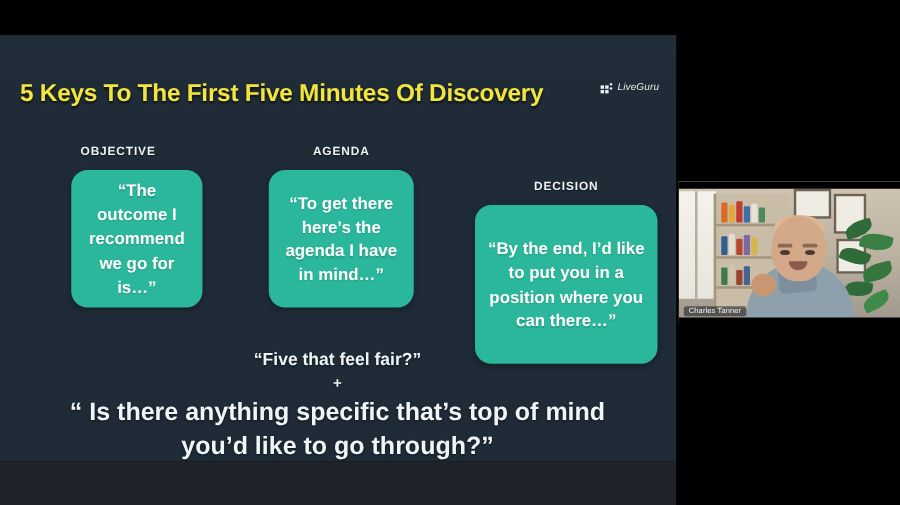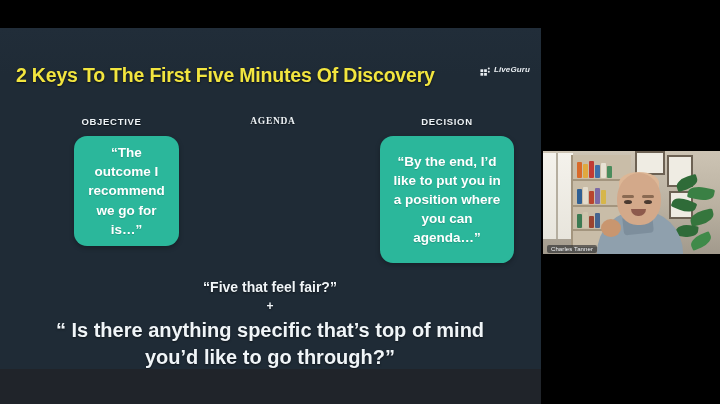--- a/index.html
+++ b/index.html
@@ -72,21 +72,21 @@
     align-items: center;
     gap: 3px;
   }
   #brand .mark {
     display: block;
     width: 11px;
     height: 11px;
   }
   #brand .name {
     font-size: 8px;
-    font-weight: bold;
+    font-weight: normal;
     font-style: italic;
     color: #e9eef2;
     letter-spacing: .1px;
   }
 
   
   .col {
     position: absolute;
     top: 88px;
   }
@@ -109,27 +109,27 @@
     text-align: center;
     display: flex;
     align-items: center;
     justify-content: center;
     padding: 12px 10px;
     box-sizing: border-box;
     box-shadow: 0 2px 5px rgba(0,0,0,.28);
     text-shadow: 0 1px 1px rgba(0,0,0,.16);
   }
 
-  #col-objective { left: 44px; width: 135px; }
+  #col-objective { left: 27px; width: 135px; }
   #col-objective .card { height: 110px; margin-left: 30px; }
 
-  #col-agenda { left: 215px; width: 116px; font-family: Liberation Serif, serif; }
+  #col-agenda { left: 215px; width: 116px; }
   #col-agenda .card { height: 110px; }
 
-  #col-decision { left: 380px; width: 134px; }
+  #col-decision { left: 380px; width: 146px; margin-top: 28px; }
   #col-decision .card { height: 127px; }
 
   
   #questions {
     position: absolute;
     left: 40px;
     top: 250px;
     width: 460px;
     text-align: center;
     color: #f0f5f8;
@@ -242,21 +242,21 @@
     position: absolute; left: 0; width: 100%; height: 6px; background: #000;
   }
 </style>
 </head>
 <body>
 
 <div id="stage">
 
   <div id="share-region">
 
-    <div id="slide-title">2 Keys To The First Five Minutes Of Discovery</div>
+    <div id="slide-title">5 Keys To The First Five Minutes Of Discovery</div>
 
     <div id="brand">
       <span class="mark">
         <svg viewBox="0 0 12 12" width="11" height="11" aria-hidden="true">
           <rect x="0.5" y="2.5" width="3" height="3" fill="#e9eef2"></rect>
           <rect x="4.5" y="2.5" width="3" height="3" fill="#e9eef2"></rect>
           <rect x="0.5" y="6.5" width="3" height="3" fill="#e9eef2"></rect>
           <rect x="4.5" y="6.5" width="3" height="3" fill="#e9eef2"></rect>
           <circle cx="9.6" cy="1.6" r="1.1" fill="#e9eef2"></circle>
           <circle cx="9.6" cy="5.2" r="1.1" fill="#e9eef2"></circle>
@@ -265,25 +265,26 @@
       <span class="name">LiveGuru</span>
     </div>
 
     <div class="col" id="col-objective">
       <div class="col-head">OBJECTIVE</div>
       <div class="card">“The outcome I recommend we go for is…”</div>
     </div>
 
     <div class="col" id="col-agenda">
       <div class="col-head">AGENDA</div>
+      <div class="card">“To get there here’s the agenda I have in mind…”</div>
     </div>
 
     <div class="col" id="col-decision">
       <div class="col-head">DECISION</div>
-      <div class="card">“By the end, I’d like to put you in a position where you can agenda…”</div>
+      <div class="card">“By the end, I’d like to put you in a position where you can there…”</div>
     </div>
 
     <div id="questions">
       <div class="q1">“Five that feel fair?”</div>
       <div class="plus">+</div>
       <div class="q2">“ Is there anything specific that’s top of mind you’d like to go through?”</div>
     </div>
 
   </div>
 

